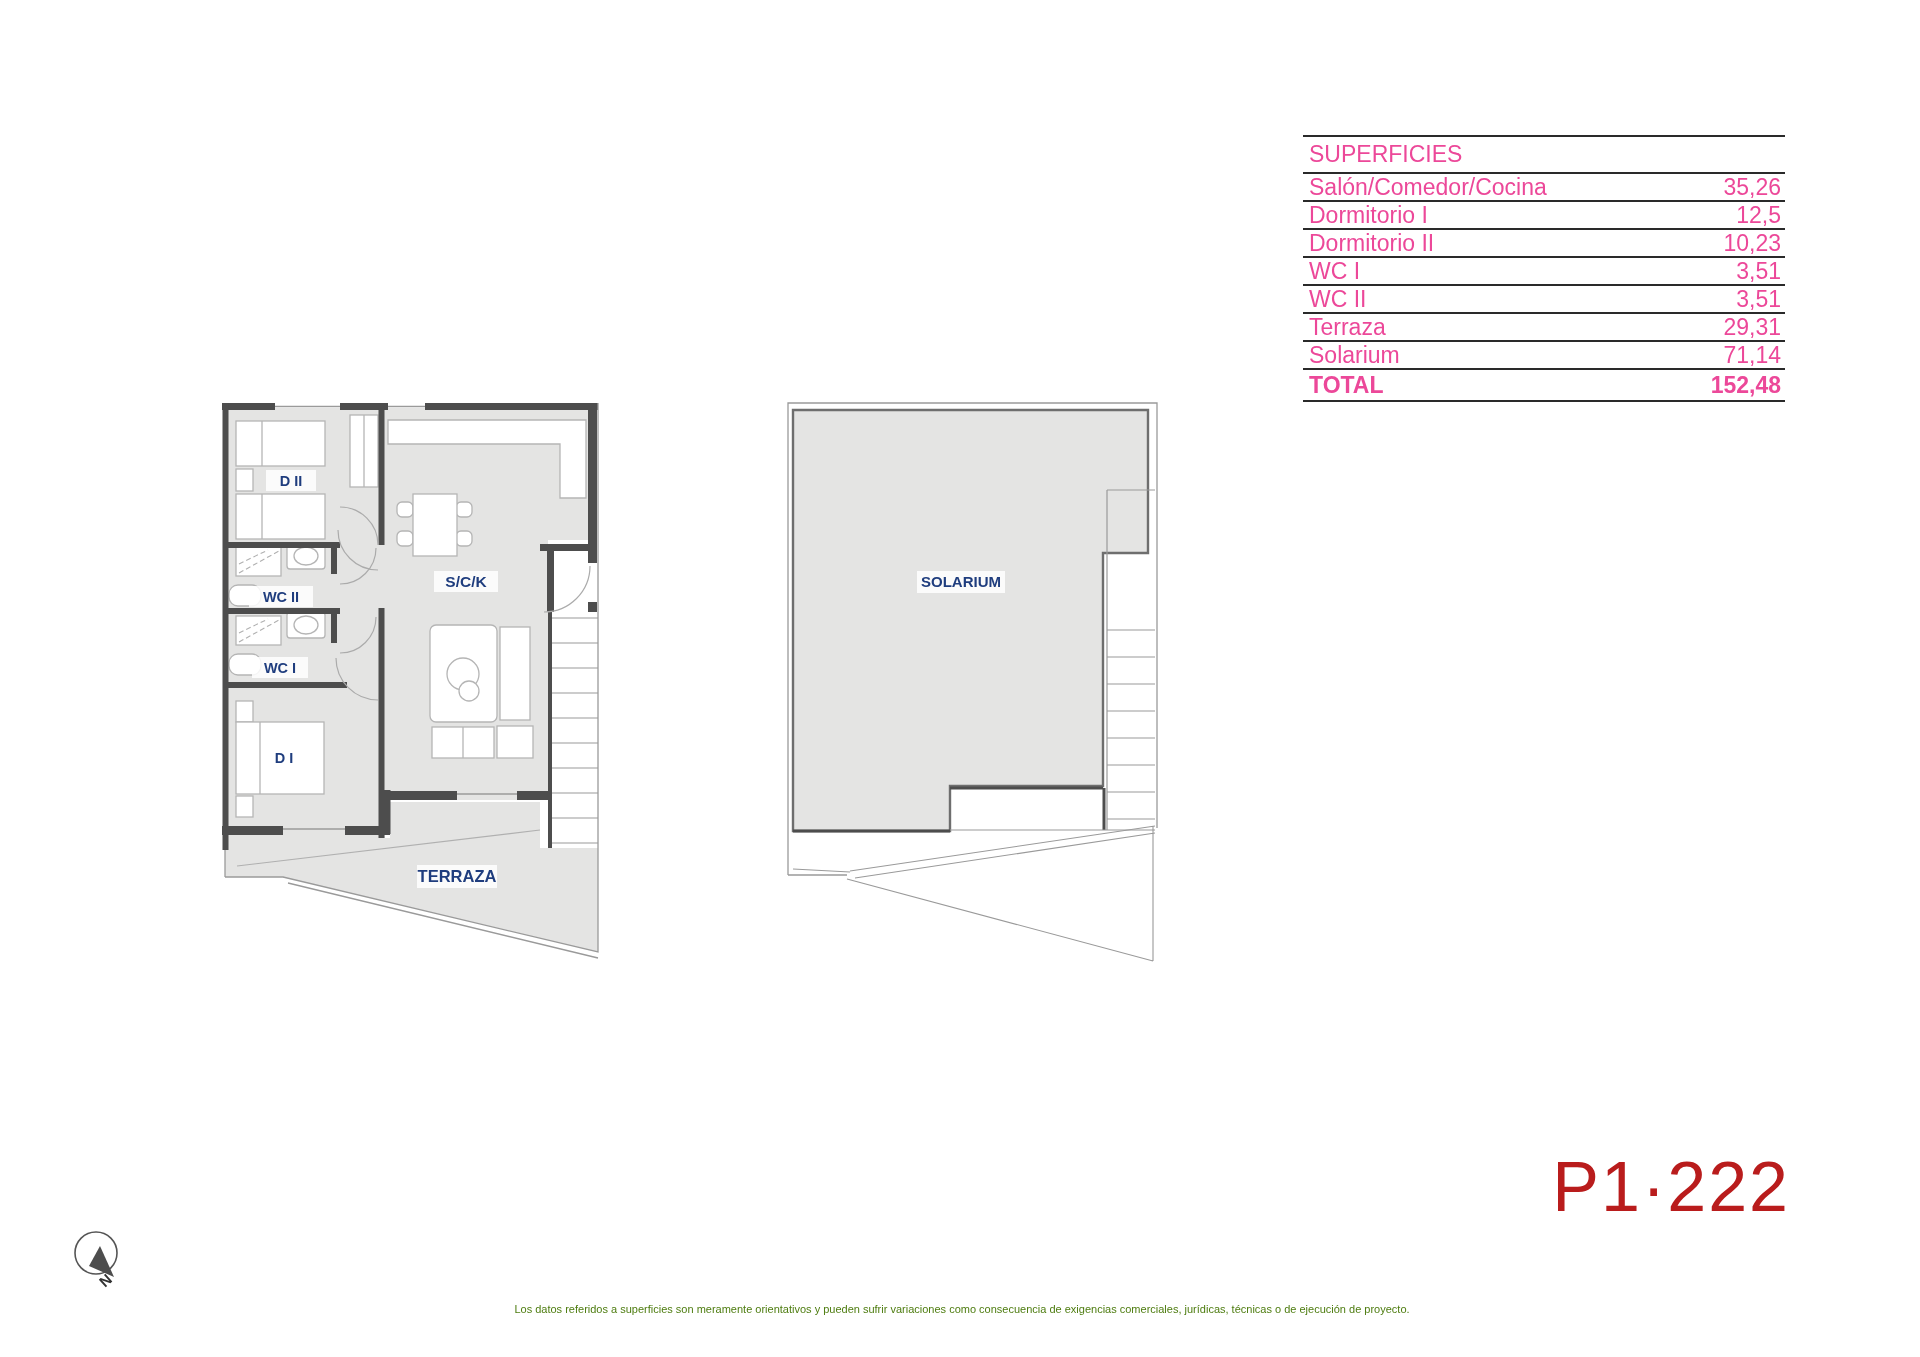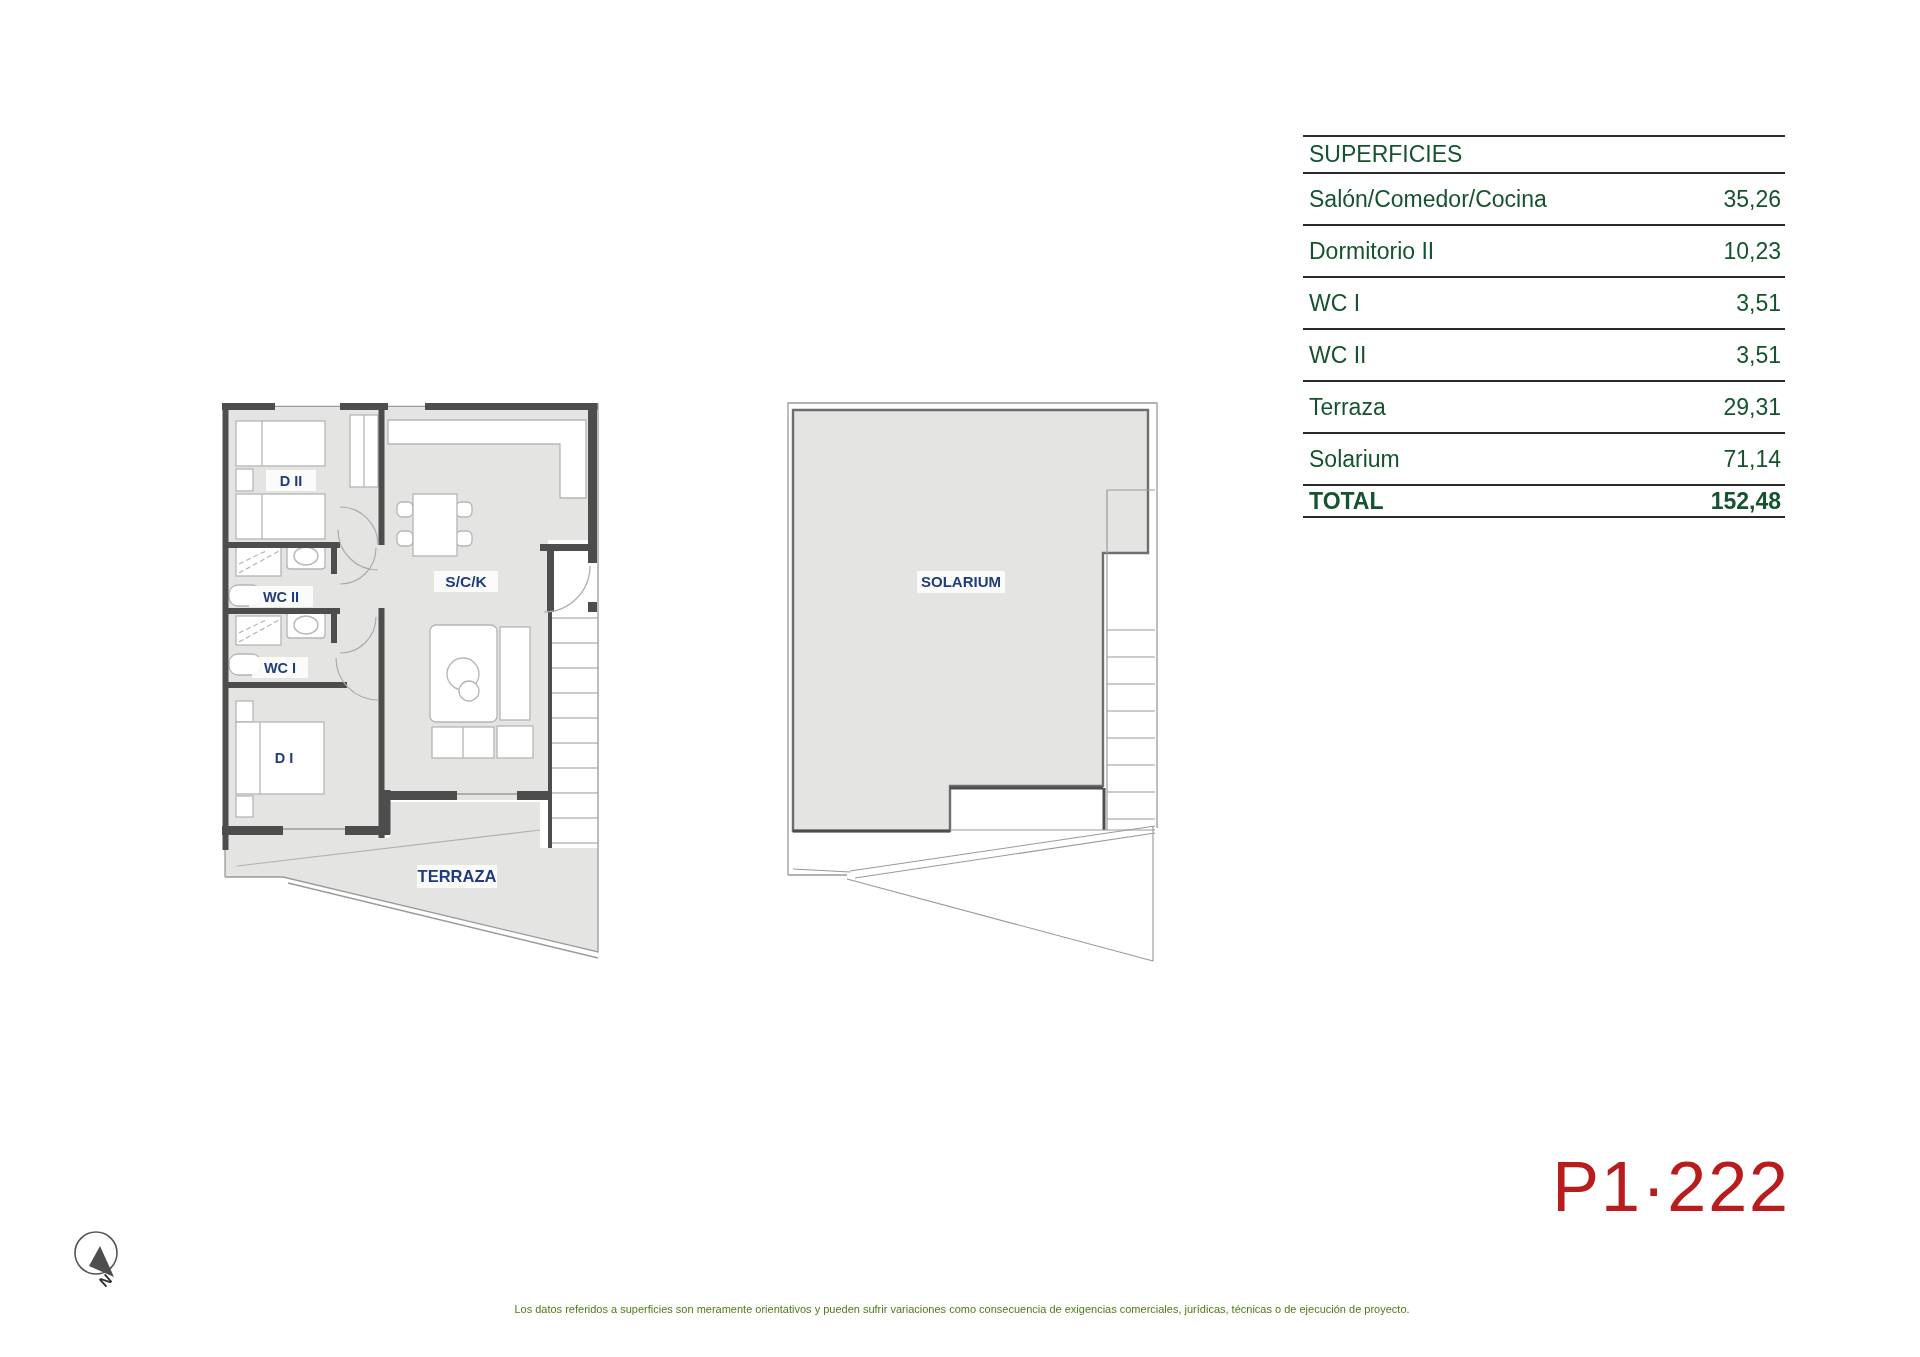--- a/index.html
+++ b/index.html
@@ -2,23 +2,23 @@
 <html><head>
 <meta charset="utf-8">
 <style>
   html,body{margin:0;padding:0;background:#ffffff;}
   .page{position:relative;width:1920px;height:1357px;background:#ffffff;overflow:hidden;
         font-family:"Liberation Sans",sans-serif;}
   .plans-svg{position:absolute;left:0;top:0;}
 
   
   .surfaces{position:absolute;left:1303px;top:135px;width:482px;border-top:2px solid #2a2a2a;
-            color:#14532d;font-size:23px;}
+            color:#ec4899;font-size:23px;}
   .srow{display:flex;justify-content:space-between;align-items:center;
-        border-bottom:2px solid #2a2a2a;height:52px;box-sizing:border-box;
+        border-bottom:2px solid #2a2a2a;height:28px;box-sizing:border-box;
         padding:0 4px 0 6px;}
   .srow.header{height:37px;}
   .srow.total{height:32px;font-weight:bold;}
   .srow .val{text-align:left;}
 
   
   .unit-code{position:absolute;left:1390px;top:1152px;width:400px;text-align:right;
              font-size:70px;line-height:1;color:#b91c1c;letter-spacing:2px;}
 
   
@@ -183,20 +183,24 @@
   <div class="surfaces">
     <div class="srow header">
       <span>SUPERFICIES</span>
       <span class="val"></span>
     </div>
     <div class="srow">
       <span>Salón/Comedor/Cocina</span>
       <span class="val">35,26</span>
     </div>
     <div class="srow">
+      <span>Dormitorio I</span>
+      <span class="val">12,5</span>
+    </div>
+    <div class="srow">
       <span>Dormitorio II</span>
       <span class="val">10,23</span>
     </div>
     <div class="srow">
       <span>WC I</span>
       <span class="val">3,51</span>
     </div>
     <div class="srow">
       <span>WC II</span>
       <span class="val">3,51</span>

